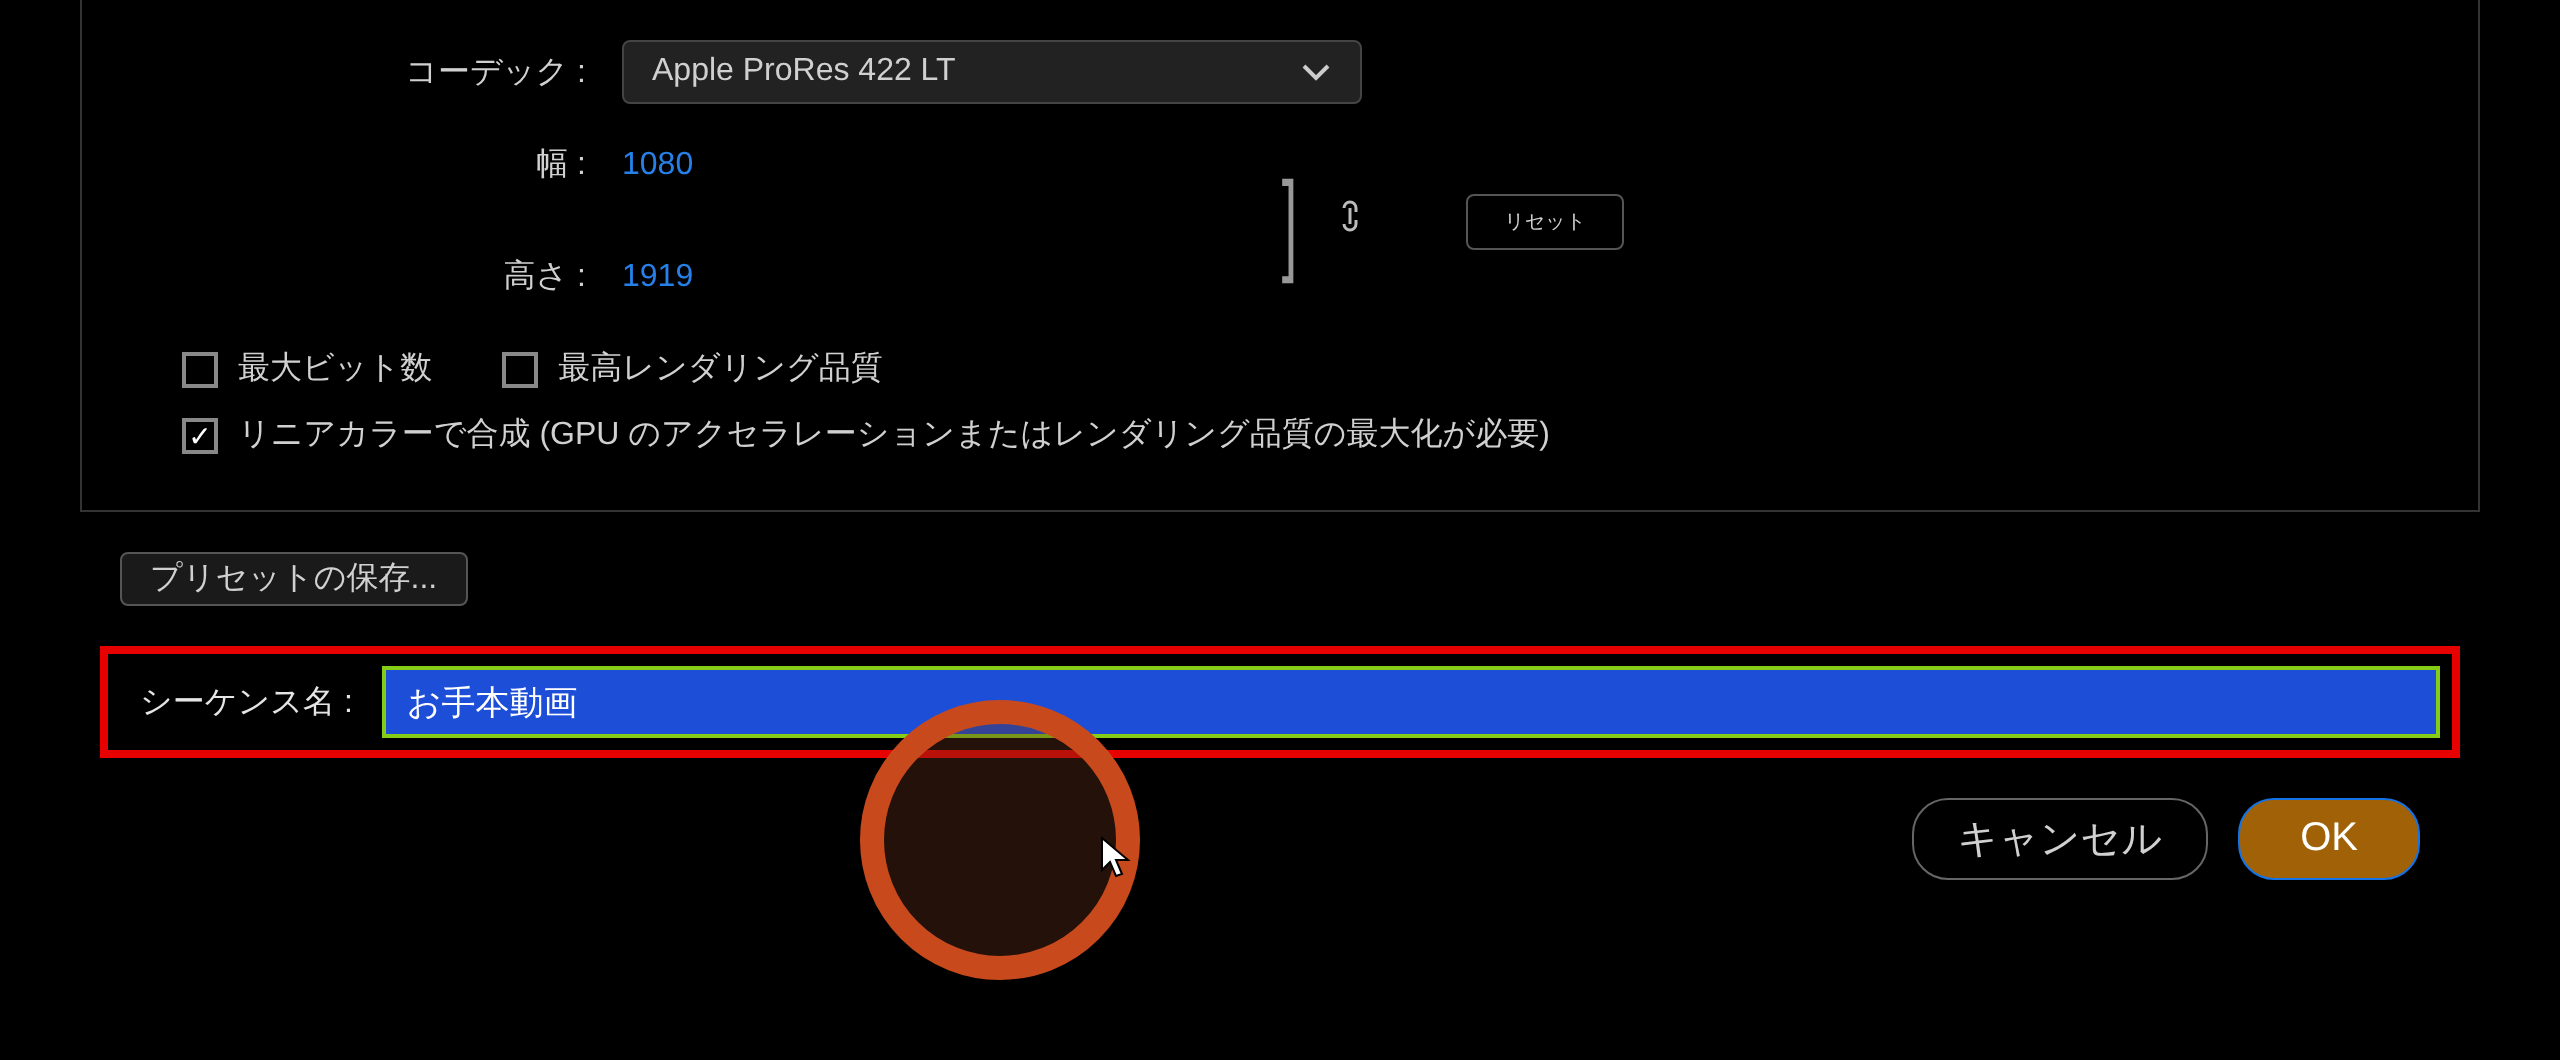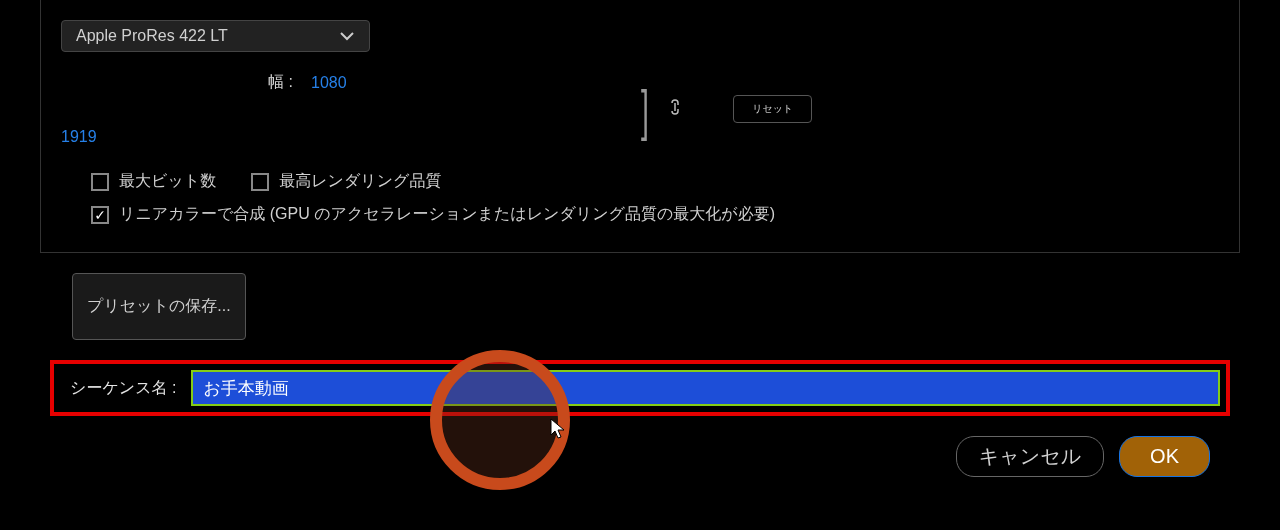--- a/index.html
+++ b/index.html
@@ -38,21 +38,21 @@
       color: #d0d0d0;
     }
     .dropdown {
       display: flex;
       align-items: center;
       justify-content: space-between;
       background: #222;
       border: 1px solid #444;
       border-radius: 4px;
       padding: 6px 14px;
-      width: 309px;
+      width: 370px;
       cursor: pointer;
       color: #d0d0d0;
     }
     .chevron {
       width: 16px;
       height: 16px;
     }
     .wh-container {
       display: flex;
       align-items: center;
@@ -123,26 +123,26 @@
       color: #fff;
       font-size: 14px;
     }
     .checkbox.checked::after {
       content: "✓";
     }
     .save-preset-btn {
       border: 1px solid #555;
       background: #1a1a1a;
       color: #d0d0d0;
-      padding: 22px 14px;
+      padding: 2px 14px;
       border-radius: 4px;
       cursor: pointer;
       font-size: 16px;
       margin-bottom: 20px;
-      margin-left: 32px;
+      margin-left: 20px;
     }
     .sequence-name-row {
       display: flex;
       align-items: center;
       margin: 0 10px 20px 10px;
       padding: 6px;
       border: 4px solid #e60000;
     }
     .seq-label {
       color: #e5e5e5;
@@ -200,35 +200,37 @@
       pointer-events: none;
       text-shadow: 1px 1px 2px #000;
     }
   </style>
 </head>
 <body>
 
 <div class="dialog">
   <div class="settings-panel">
     <div class="row">
+      <div class="label-col">コーデック :</div>
       <div class="dropdown">
         <span>Apple ProRes 422 LT</span>
         <svg class="chevron" viewBox="0 0 16 16">
             <path d="M2 5 L8 11 L14 5" stroke="#ccc" stroke-width="2" fill="none"></path>
           </svg>
       </div>
     </div>
 
     <div class="wh-container">
       <div class="wh-fields">
         <div class="wh-row">
           <div class="label-col">幅 :</div>
           <span class="value-link">1080</span>
         </div>
         <div class="wh-row">
+          <div class="label-col">高さ :</div>
           <span class="value-link">1919</span>
         </div>
       </div>
       <span class="bracket">]</span>
       <span class="link-icon">
         <svg width="16" height="20" viewBox="0 0 16 20">
             <path d="M5 6 A3 3 0 0 1 11 6 L11 8 M5 14 A3 3 0 0 0 11 14 L11 12 M8 6 L8 14" stroke="#bbb" stroke-width="1.5" fill="none"></path>
           </svg>
       </span>
       <button class="reset-btn">リセット</button>

